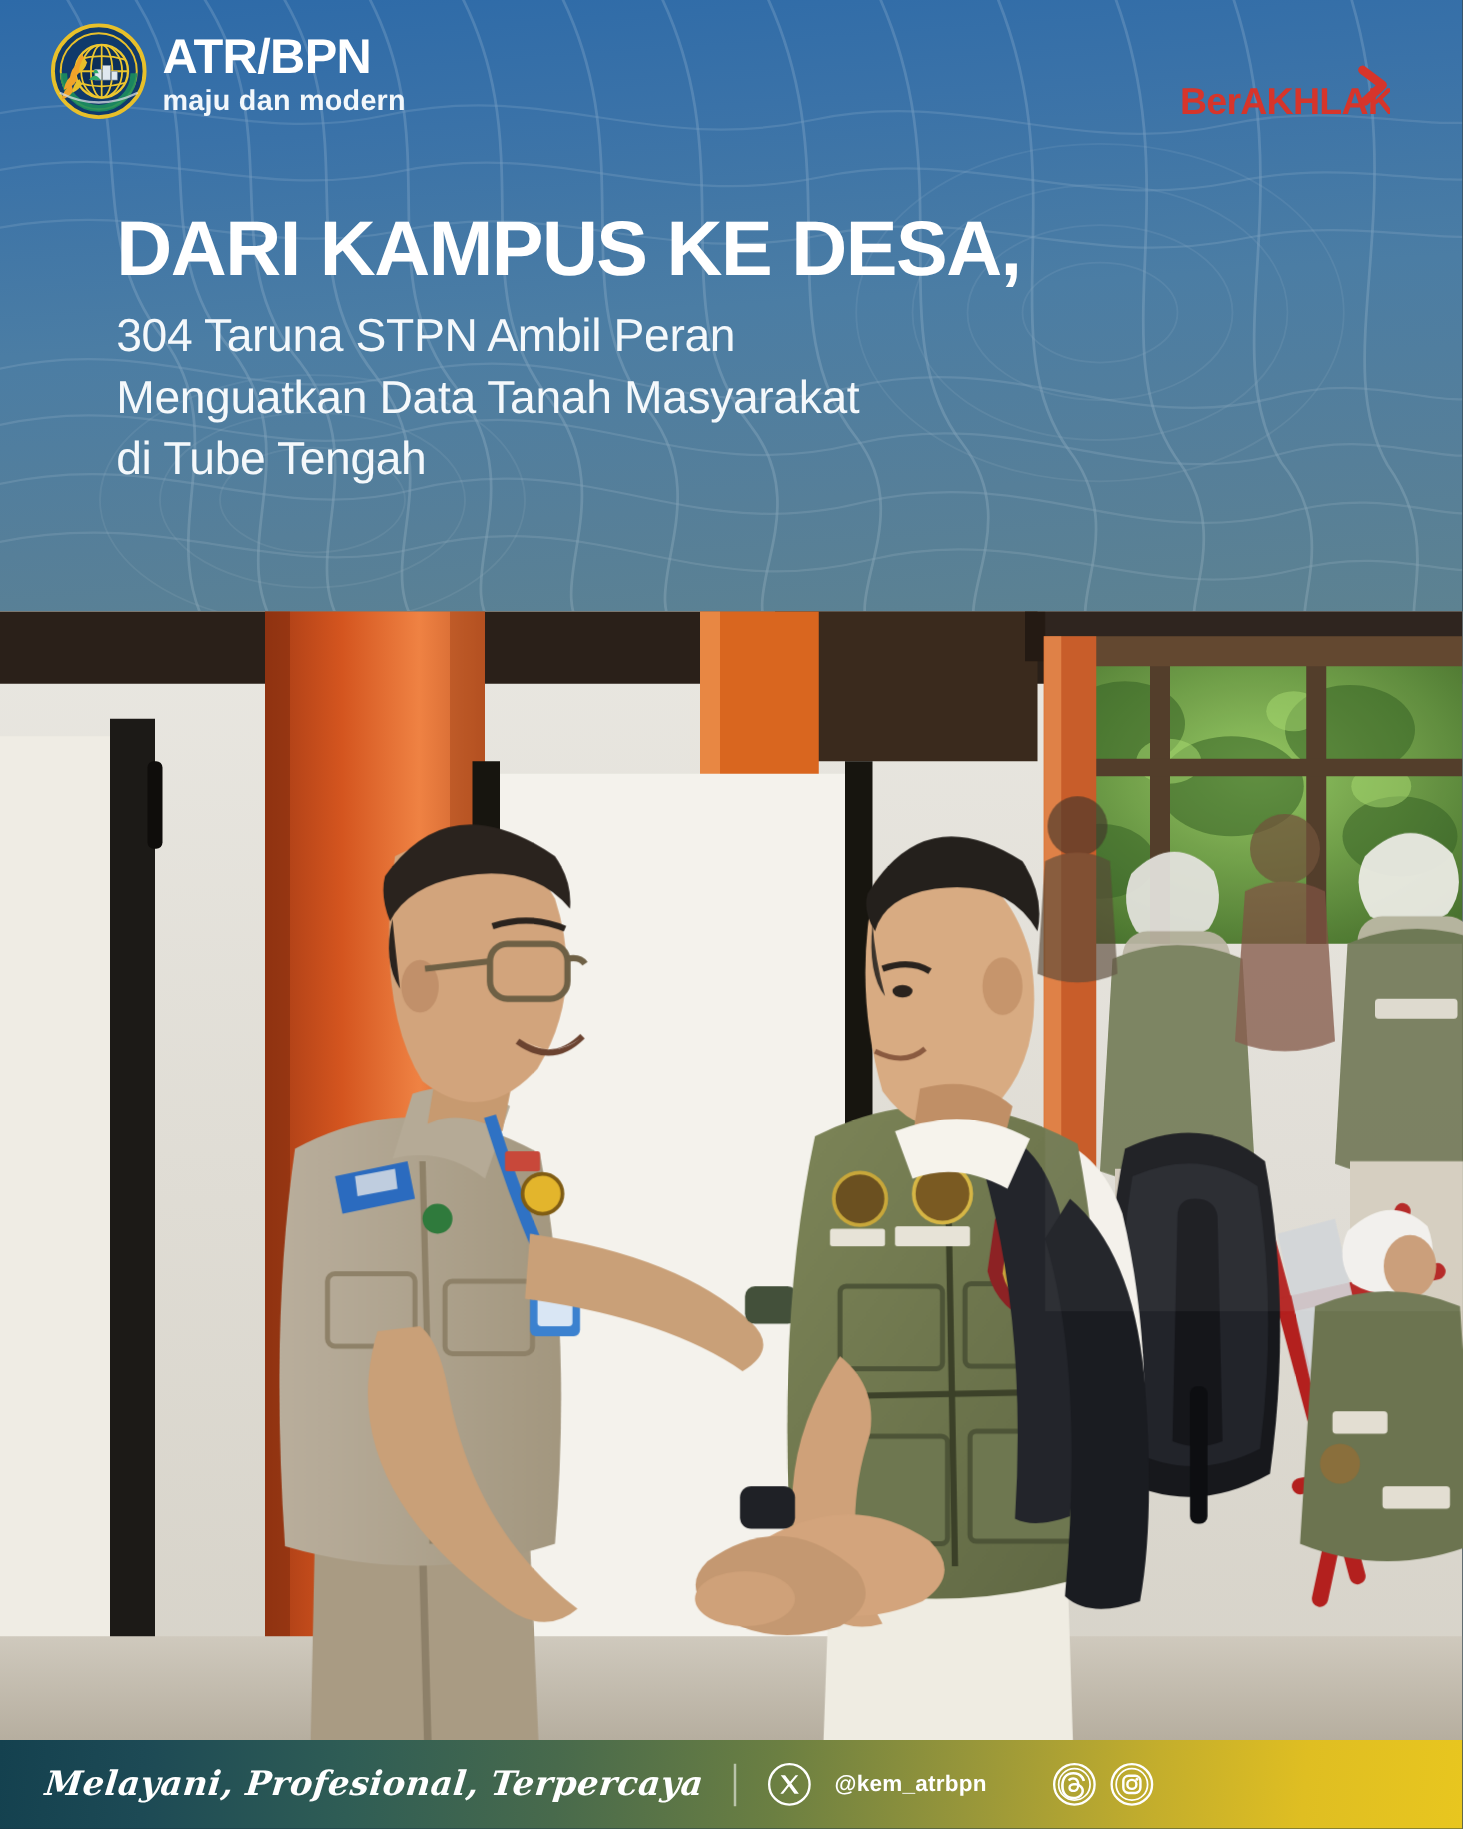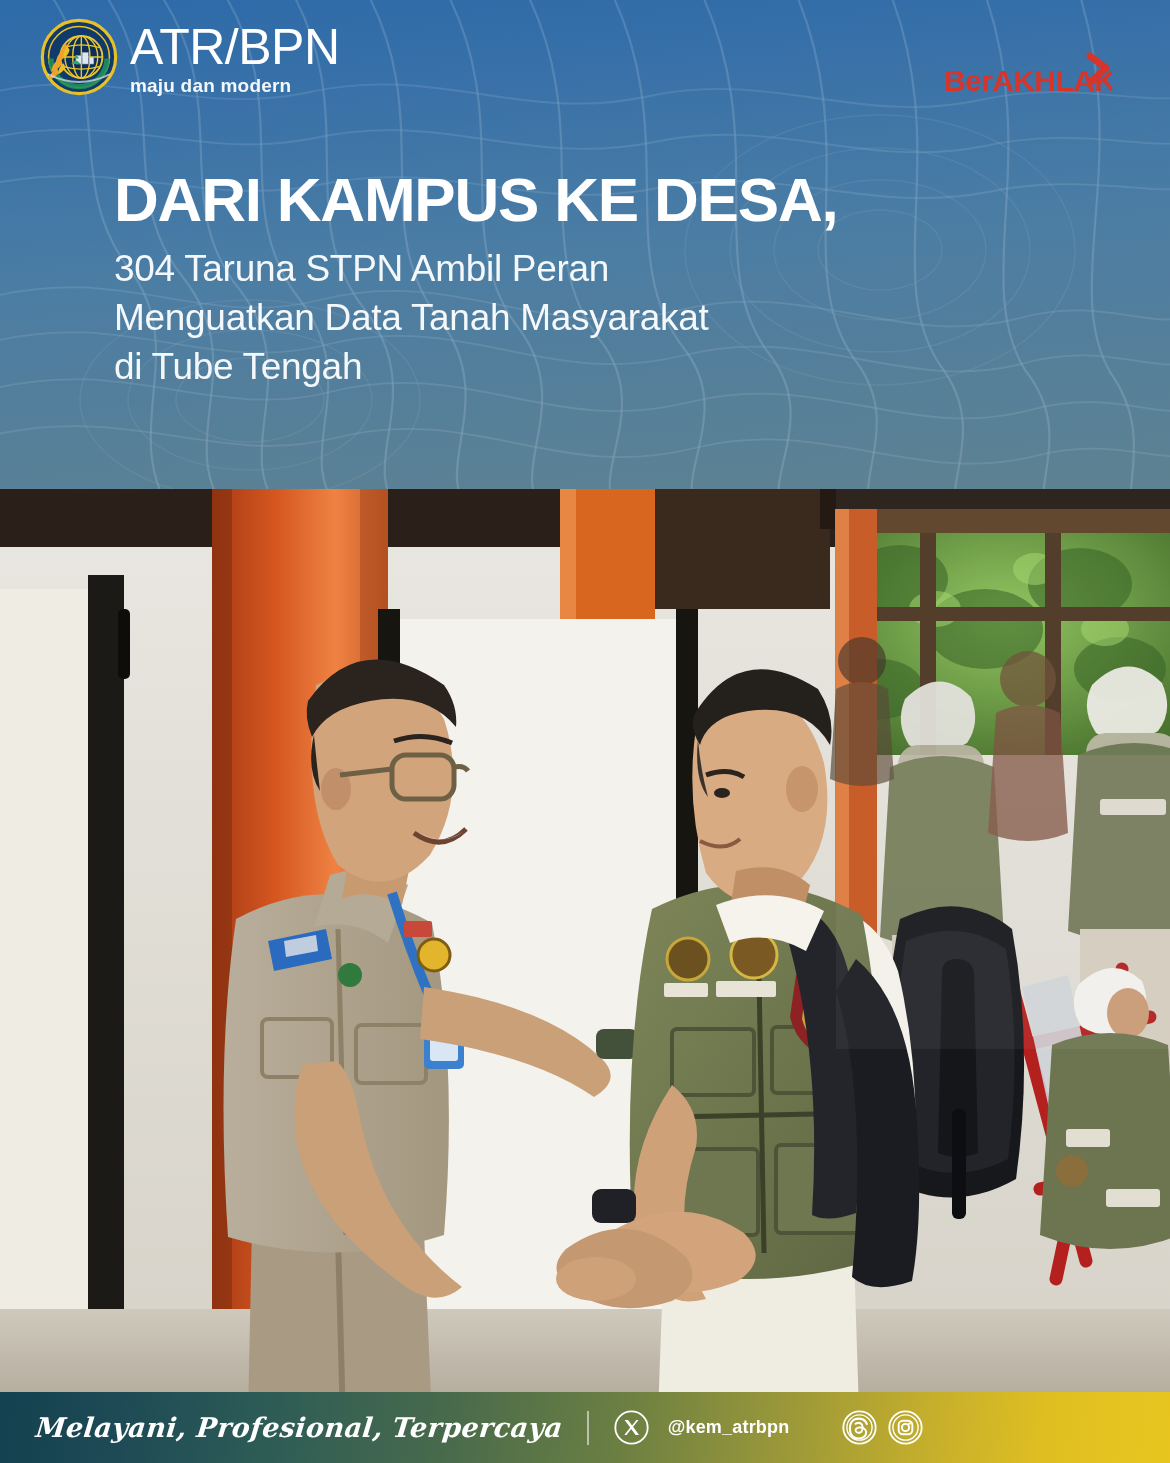--- a/index.html
+++ b/index.html
@@ -14,29 +14,29 @@
     background:linear-gradient(176deg, #2d6aa8 0%, #3a72a8 22%, #4b7da4 50%, #567f99 78%, #5d8291 100%);
     overflow:hidden;
   }
   .topo { position:absolute; inset:0; opacity:.30; }
   .topo svg { width:100%; height:100%; display:block; }
 
   .brand { position:absolute; left:40px; top:18px; display:flex; align-items:center; gap:12px; }
   .emblem { width:78px; height:78px; position:relative; flex:none; }
   .brand-text { display:flex; flex-direction:column; line-height:1; padding-top:3px; }
   .brand-main {
-    font-size:50px; font-weight:normal; color:#ffffff; letter-spacing:-0.5px;
+    font-size:39px; font-weight:bold; color:#ffffff; letter-spacing:-0.5px;
   }
   .brand-sub {
-    font-size:19px; font-weight:bold; color:#f2f7fb; letter-spacing:0.2px; margin-top:4px;
+    font-size:23px; font-weight:bold; color:#f2f7fb; letter-spacing:0.2px; margin-top:4px;
   }
 
   .berakhlak { position:absolute; right:58px; top:52px; width:170px; height:56px; }
 
-  .headline { position:absolute; left:93px; top:168px; width:900px;margin-left:21px; }
+  .headline { position:absolute; left:93px; top:168px; width:900px; }
   .headline h1 {
     font-size:62px; font-weight:bold; color:#ffffff; letter-spacing:-1.2px;
     line-height:1.02; white-space:nowrap;
   }
   .headline .sub {
     font-size:37px; font-weight:normal; color:#f4f8fb; line-height:1.32;
     margin-top:14px; letter-spacing:-0.3px;
   }
   .headline .sub div { white-space:nowrap; }
 

